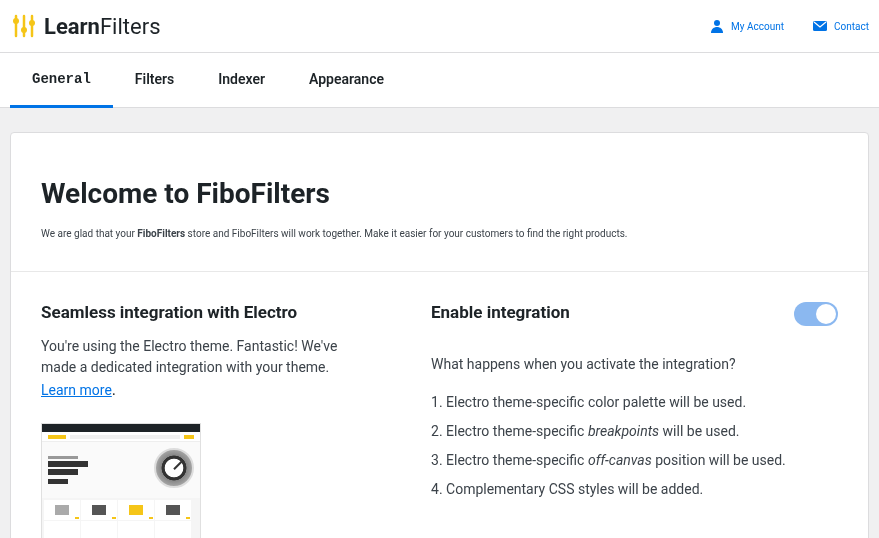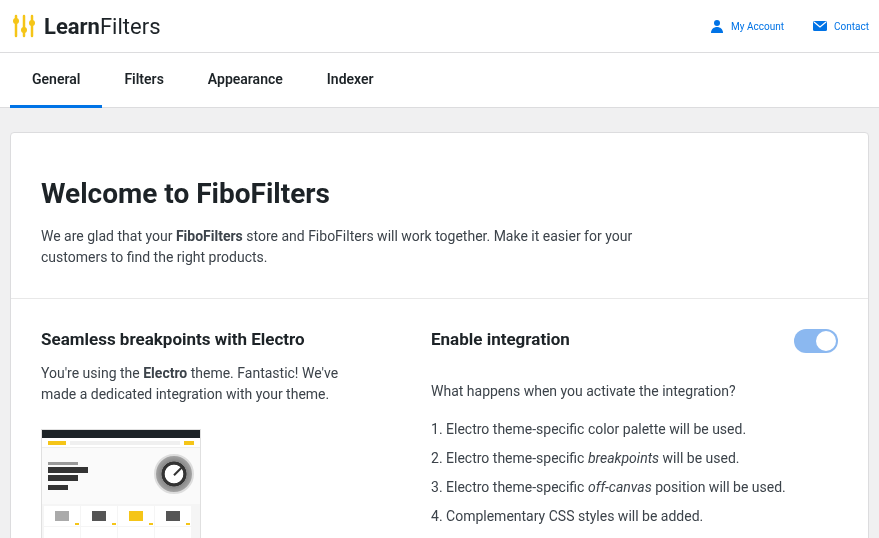--- a/index.html
+++ b/index.html
@@ -64,41 +64,42 @@
       padding: 18px 22px;
       font-size: 14px;
       font-weight: 600;
       color: #1d2327;
       cursor: pointer;
       border-bottom: 3px solid transparent;
       margin-bottom: -1px;
     }
     .tab.active {
       border-bottom-color: #0073e6;
+      font-family: Liberation Mono, monospace;
     }
     .content {
       padding: 24px 10px 10px 10px;
     }
     .card {
       background: #fff;
       border: 1px solid #dcdcde;
       border-radius: 4px;
     }
     .welcome-section {
       padding: 44px 30px 30px 30px;
       border-bottom: 1px solid #e8e8e8;
     }
     .welcome-title {
       font-size: 28px;
       font-weight: 700;
       color: #1d2327;
       margin-bottom: 16px;
     }
     .welcome-text {
-      font-size: 14px;
+      font-size: 10px;
       color: #3c434a;
       line-height: 1.5;
       max-width: 600px;
     }
     .welcome-text strong {
       font-weight: 700;
     }
     .integration-section {
       padding: 30px;
       display: flex;
@@ -117,21 +118,21 @@
       color: #1d2327;
       margin-bottom: 14px;
     }
     .section-text {
       font-size: 14px;
       color: #3c434a;
       line-height: 1.5;
       margin-bottom: 2px;
     }
     .section-text strong {
-      font-weight: 700;
+      font-weight: 400;
     }
     .learn-more {
       color: #0073e6;
       text-decoration: underline;
       cursor: pointer;
       font-size: 14px;
     }
     .theme-preview {
       margin-top: 24px;
       width: 160px;
@@ -332,38 +333,41 @@
         <path d="M2 4 L8 9 L14 4" stroke="#fff" stroke-width="1.2" fill="none"></path>
       </svg>
       <span>Contact</span>
     </a>
   </div>
 </div>
 
 <div class="tabs">
   <div class="tab active">General</div>
   <div class="tab">Filters</div>
+  <div class="tab">Indexer</div>
   <div class="tab">Appearance</div>
-  <div class="tab">Indexer</div>
 </div>
 
 <div class="content">
   <div class="card">
     <div class="welcome-section">
       <h1 class="welcome-title">Welcome to FiboFilters</h1>
       <p class="welcome-text">
         <span>We are glad that your </span><strong>FiboFilters</strong><span> store and FiboFilters will work together. Make it easier for your customers to find the right products.</span>
       </p>
     </div>
 
     <div class="integration-section">
       <div class="left-col">
-        <h2 class="section-heading">Seamless breakpoints with Electro</h2>
+        <h2 class="section-heading">Seamless integration with Electro</h2>
         <p class="section-text">
           <span>You're using the </span><strong>Electro</strong><span> theme. Fantastic! We've made a dedicated integration with your theme.</span>
+        </p>
+        <p>
+          <a class="learn-more">Learn more</a><span>.</span>
         </p>
         <div class="theme-preview">
           <div class="preview-topbar"></div>
           <div class="preview-searchbar">
             <div class="preview-search-logo"></div>
             <div class="preview-search-input"></div>
             <div class="preview-search-btn"></div>
           </div>
           <div class="preview-hero">
             <div class="preview-hero-text">

